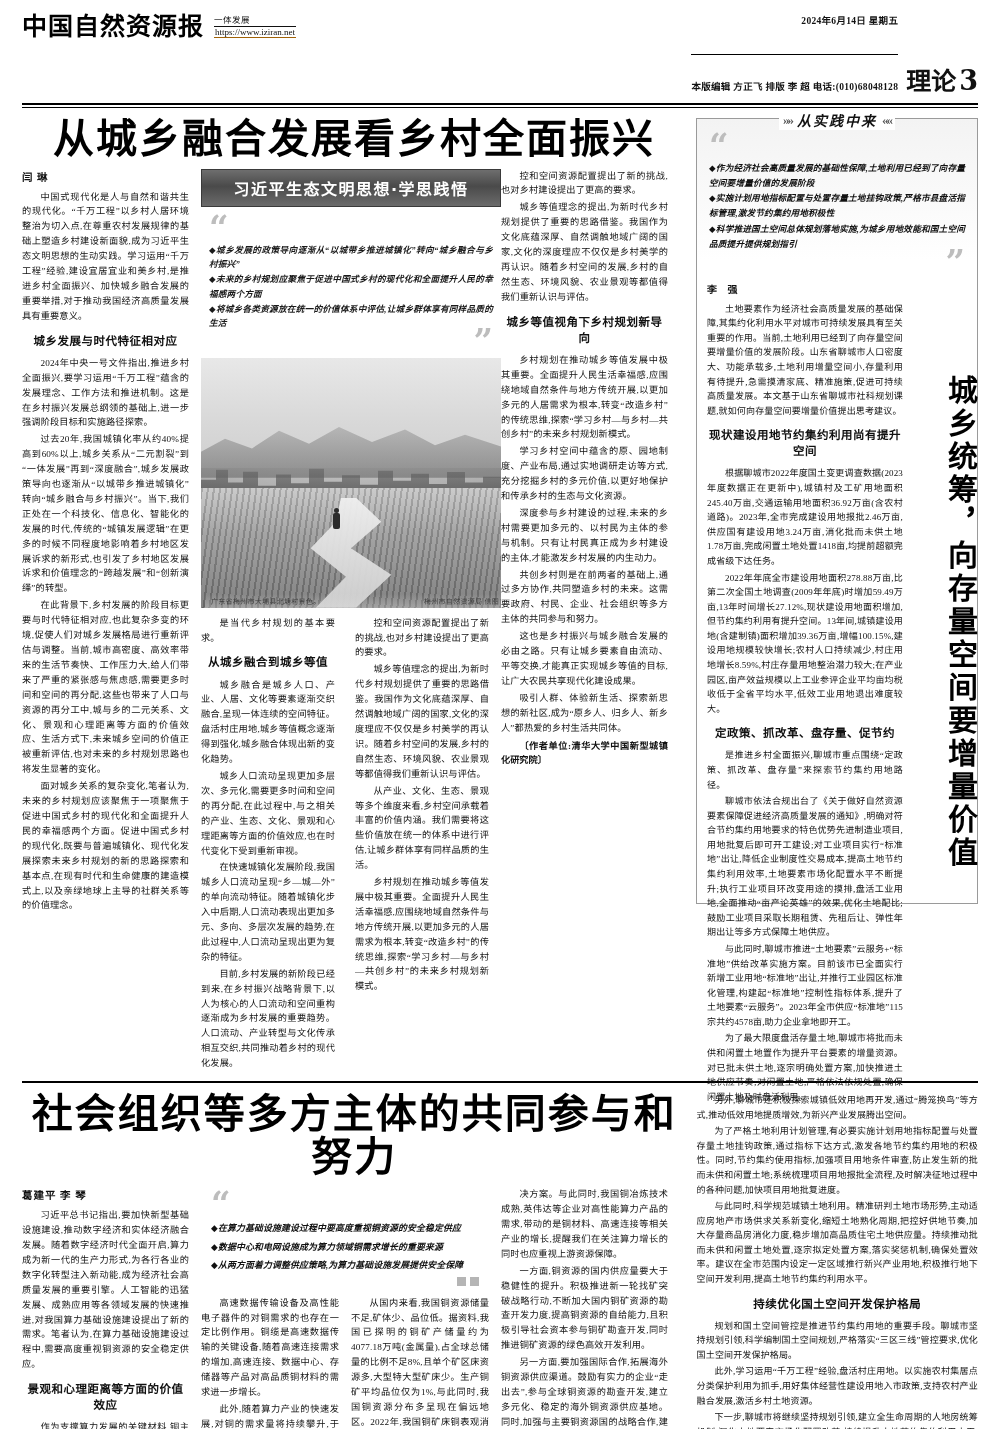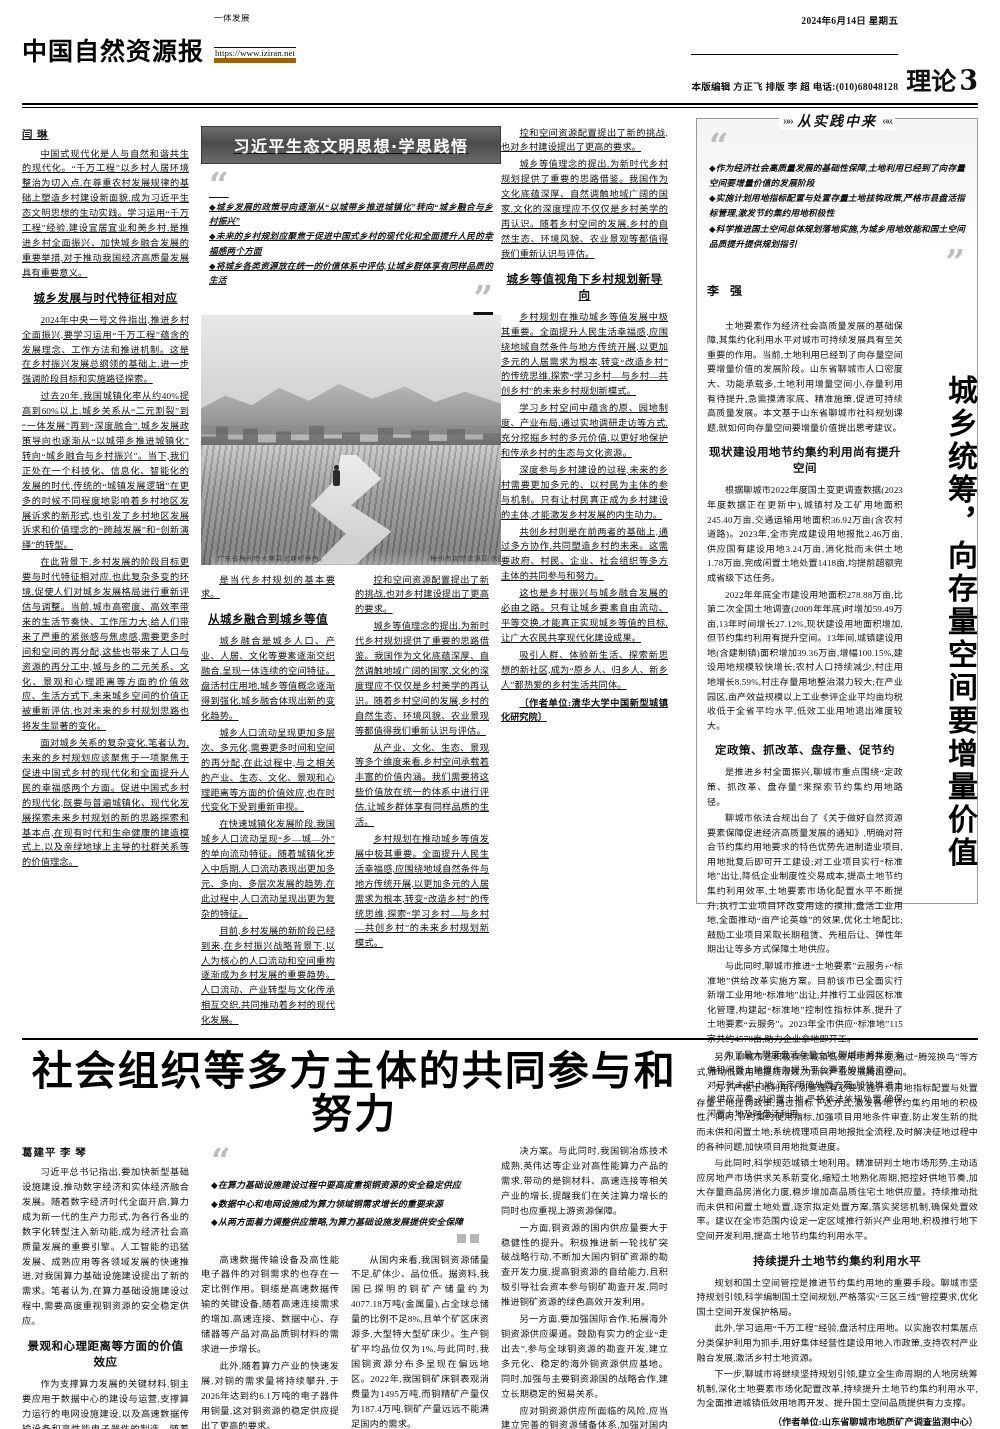--- a/index.html
+++ b/index.html
@@ -13,21 +13,21 @@
 
   
   .masthead{display:flex;align-items:flex-start;justify-content:space-between;padding:14px 8px 4px 8px;}
   .mh-left{display:flex;align-items:flex-end;gap:10px;}
   .paper-name{
     font-family:"DejaVu Serif",serif;font-weight:bold;font-size:25px;letter-spacing:1px;
     color:#000;line-height:1;white-space:nowrap;
   }
   .mh-sub{display:flex;flex-direction:column;line-height:1.15;padding-bottom:1px;}
   .mh-sub .cn{font-size:8.5px;color:#111;letter-spacing:.5px;}
-  .mh-sub .url{font-size:9px;color:#111;border-top:1px solid #111;border-bottom:5px solid #a16207;padding:0 1px;font-family:"Liberation Serif",serif;margin-top:23px;}
+  .mh-sub .url{font-size:9px;color:#111;border-top:1px solid #111;border-bottom:1px solid #a16207;padding:0 1px;font-family:"Liberation Serif",serif;}
   .mh-right{display:flex;align-items:flex-end;gap:8px;}
   .mh-rblock{display:flex;flex-direction:column;align-items:flex-end;line-height:1.5;gap:24px;}
   .mh-date{font-size:9.5px;font-weight:bold;letter-spacing:.3px;}
   .mh-rule{border-top:1px solid #000;width:100%;margin:2px 0 1px 0;}
   .mh-credit{font-size:9.5px;font-weight:bold;letter-spacing:.3px;white-space:nowrap;}
   .mh-section{font-family:"DejaVu Serif",serif;font-weight:bold;font-size:25px;line-height:1;white-space:nowrap;padding-bottom:1px;}
   .mh-section .num{font-size:27px;margin-left:3px;}
   .head-rule{border-top:2.5px solid #000;margin:4px 8px 0 8px;}
   .head-rule2{border-top:1px solid #000;margin:2px 8px 0 8px;}
 
@@ -46,21 +46,21 @@
     margin:0 0 2px 0;text-indent:2em;letter-spacing:.15px;
   }
   p.attrib{font-size:9.2px;line-height:1.62;margin:3px 0 0 0;text-indent:2em;font-weight:bold;text-align:justify;}
   p.attrib-r{font-size:9.2px;line-height:1.62;margin:4px 0 0 0;text-align:right;font-weight:bold;}
 
   
   .top-wrap{display:flex;gap:10px;padding:0 8px;margin-top:10px;}
   .top-left{width:666px;}
   .top-right{width:282px;position:relative;}
 
-  .top-cols{display:flex;gap:12px;margin-top:8px;text-decoration:underline;}
+  .top-cols{display:flex;gap:12px;margin-top:8px;}
   .tc{width:167px;}
   .tc-wide{width:288px;}
 
   
   .photo-block{width:300px;position:relative;}
   .ph-banner{
     background:linear-gradient(180deg,#6e6e6e 0%,#4a4a4a 45%,#6b6b6b 100%);
     color:#fff;font-family:"DejaVu Sans",sans-serif;font-weight:bold;font-size:16px;
     letter-spacing:1.5px;text-align:center;padding:6px 0 6px 0;
     border:1px solid #3a3a3a;box-sizing:border-box;
@@ -94,40 +94,40 @@
     background:
       repeating-linear-gradient(98deg, rgba(60,60,60,.22) 0 2px, rgba(215,215,215,.18) 2px 6px),
       linear-gradient(180deg,#c9c9c9 0%,#9a9a9a 38%,#6f6f6f 100%);}
   .ph-path{position:absolute;left:8%;top:56%;width:84%;height:44%;
     background:linear-gradient(180deg,#efefef,#cfcfcf);
     clip-path:polygon(46% 0,52% 0,62% 22%,50% 46%,66% 70%,52% 100%,36% 100%,48% 72%,34% 46%,44% 22%);
     opacity:.95;}
   .ph-fig{position:absolute;left:44%;top:62%;width:7px;height:16px;background:#2b2b2b;border-radius:2px;}
   .ph-fig:after{content:"";position:absolute;left:1px;top:-5px;width:5px;height:5px;border-radius:50%;background:#2b2b2b;}
   .ph-caption{
-    position:absolute;left:10px;bottom:0;width:100%;box-sizing:border-box;
+    position:absolute;left:4px;bottom:0;width:100%;box-sizing:border-box;
     display:flex;justify-content:space-between;padding:2px 6px;
     font-size:7px;color:#3a3a3a;letter-spacing:.3px;
     background:linear-gradient(180deg,rgba(255,255,255,0),rgba(230,230,230,.35));
   }
 
   
   .panel{
     border:1px solid #9a9a9a;background:linear-gradient(180deg,#f3f3f3,#ffffff 18%);
     padding:8px 10px 10px 10px;position:relative;box-sizing:border-box;width:282px;height:786px;
   }
   .panel-tag{
     position:absolute;top:-9px;left:50%;transform:translateX(-50%);
     background:#fff;padding:0 4px;display:flex;align-items:center;gap:5px;white-space:nowrap;
   }
   .panel-tag .txt{font-family:"DejaVu Serif",serif;font-weight:bold;font-style:italic;font-size:14px;letter-spacing:2px;}
   .panel-tag .chev{font-size:13px;font-weight:bold;color:#555;letter-spacing:-2px;}
   .p-quote{padding:8px 2px 2px 2px;}
   .p-q-line{font-size:8.6px;line-height:1.78;font-weight:bold;font-style:italic;text-align:justify;letter-spacing:.2px;}
-  .p-author{font-weight:bold;font-size:12px;letter-spacing:4px;margin:6px 0 20px 0;}
+  .p-author{font-weight:bold;font-size:10px;letter-spacing:4px;margin:6px 0 6px 0;}
   .vert-title{
     position:absolute;right:2px;bottom:8px;
     writing-mode:vertical-rl;text-orientation:upright;
     font-family:"DejaVu Serif",serif;font-weight:bold;font-size:30px;letter-spacing:3px;
     line-height:1;color:#000;height:520px;
   }
   .panel-body{width:196px;}
   .panel-body p.body{font-size:9px;}
 
   
@@ -170,20 +170,21 @@
         <span>理论</span><span class="num">3</span>
       </div>
     </div>
   </div>
   <div class="head-rule"></div>
   <div class="head-rule2"></div>
 
   <div class="top-wrap">
 
     <div class="top-left">
+      <div class="hl-title">从城乡融合发展看乡村全面振兴</div>
 
       <div class="top-cols">
 
         <div class="tc">
           <div class="byline">闫 琳</div>
           <p class="body">中国式现代化是人与自然和谐共生的现代化。“千万工程”以乡村人居环境整治为切入点,在尊重农村发展规律的基础上塑造乡村建设新面貌,成为习近平生态文明思想的生动实践。学习运用“千万工程”经验,建设宜居宜业和美乡村,是推进乡村全面振兴、加快城乡融合发展的重要举措,对于推动我国经济高质量发展具有重要意义。</p>
           <div class="sub-h">城乡发展与时代特征相对应</div>
           <p class="body">2024年中央一号文件指出,推进乡村全面振兴,要学习运用“千万工程”蕴含的发展理念、工作方法和推进机制。这是在乡村振兴发展总纲领的基础上,进一步强调阶段目标和实施路径探索。</p>
           <p class="body">过去20年,我国城镇化率从约40%提高到60%以上,城乡关系从“二元割裂”到“一体发展”再到“深度融合”,城乡发展政策导向也逐渐从“以城带乡推进城镇化”转向“城乡融合与乡村振兴”。当下,我们正处在一个科技化、信息化、智能化的发展的时代,传统的“城镇发展逻辑”在更多的时候不同程度地影响着乡村地区发展诉求的新形式,也引发了乡村地区发展诉求和价值理念的“跨越发展”和“创新演绎”的转型。</p>
           <p class="body">在此背景下,乡村发展的阶段目标更要与时代特征相对应,也此复杂多变的环境,促使人们对城乡发展格局进行重新评估与调整。当前,城市高密度、高效率带来的生活节奏快、工作压力大,给人们带来了严重的紧张感与焦虑感,需要更多时间和空间的再分配,这些也带来了人口与资源的再分工中,城与乡的二元关系、文化、景观和心理距离等方面的价值效应、生活方式下,未来城乡空间的价值正被重新评估,也对未来的乡村规划思路也将发生显著的变化。</p>
@@ -334,21 +335,21 @@
 
           </div>
 
         </div>
       </div>
 
       <div class="bot-right">
         <p class="body">另外,聊城市还积极探索城镇低效用地再开发,通过“腾笼换鸟”等方式,推动低效用地提质增效,为新兴产业发展腾出空间。</p>
         <p class="body">为了严格土地利用计划管理,有必要实施计划用地指标配置与处置存量土地挂钩政策,通过指标下达方式,激发各地节约集约用地的积极性。同时,节约集约使用指标,加强项目用地条件审查,防止发生新的批而未供和闲置土地;系统梳理项目用地报批全流程,及时解决征地过程中的各种问题,加快项目用地批复进度。</p>
         <p class="body">与此同时,科学规范城镇土地利用。精准研判土地市场形势,主动适应房地产市场供求关系新变化,缩短土地熟化周期,把控好供地节奏,加大存量商品房消化力度,稳步增加高品质住宅土地供应量。持续推动批而未供和闲置土地处置,逐宗拟定处置方案,落实奖惩机制,确保处置效率。建议在全市范围内设定一定区域推行新兴产业用地,积极推行地下空间开发利用,提高土地节约集约利用水平。</p>
-        <div class="sub-h">持续提升土地节约集约利用水平</div>
+        <div class="sub-h">持续优化国土空间开发保护格局</div>
         <p class="body">规划和国土空间管控是推进节约集约用地的重要手段。聊城市坚持规划引领,科学编制国土空间规划,严格落实“三区三线”管控要求,优化国土空间开发保护格局。</p>
         <p class="body">此外,学习运用“千万工程”经验,盘活村庄用地。以实施农村集居点分类保护利用为抓手,用好集体经营性建设用地入市政策,支持农村产业融合发展,激活乡村土地资源。</p>
         <p class="body">下一步,聊城市将继续坚持规划引领,建立全生命周期的人地房统筹机制,深化土地要素市场化配置改革,持续提升土地节约集约利用水平,为全面推进城镇低效用地再开发、提升国土空间品质提供有力支撑。</p>
         <p class="attrib-r">（作者单位:山东省聊城市地质矿产调查监测中心）</p>
       </div>
 
     </div>
   </div>
 
 </div>

